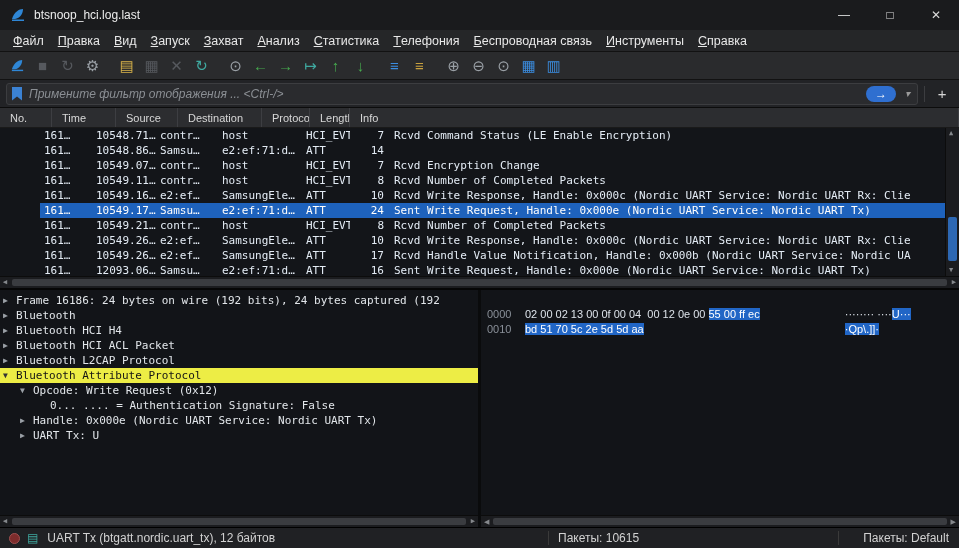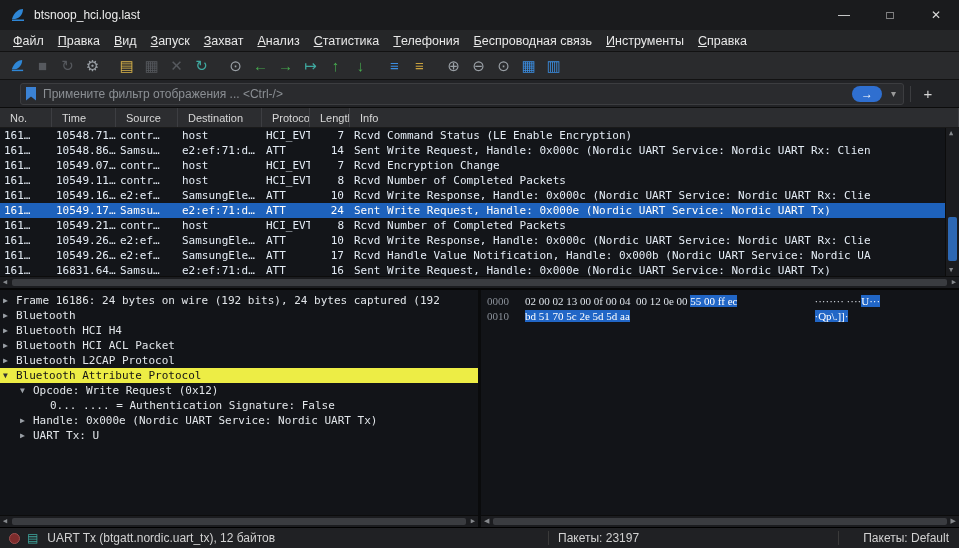--- a/index.html
+++ b/index.html
@@ -29,42 +29,42 @@
   .tb-gap { width:9px; flex:none; }
   .c-blue  { color:#3b8de0; }
   .c-grey  { color:#56595e; }
   .c-lgrey { color:#9aa0a6; }
   .c-yellow{ color:#d9b44a; }
   .c-teal  { color:#3fa9a0; }
   .c-green { color:#46a94e; }
   .c-gold  { color:#c9a13f; }
 
   
-  .filterbar { height:28px; background:#222326; display:flex; align-items:center; padding:3px 20px;
-               border-bottom:1px solid #0c0c0c; gap:6px; flex:none; }
+  .filterbar { height:28px; background:#222326; display:flex; align-items:center; padding:3px 6px;
+               border-bottom:1px solid #0c0c0c; gap:6px; flex:none;font-style:italic; }
   .filter-input { flex:1; height:22px; background:#2a2b2e; border:1px solid #3c3d40; border-radius:3px;
                   display:flex; align-items:center; padding:0 5px; gap:7px; }
   .bookmark { width:10px; height:14px; background:#3b82d4; flex:none;
               clip-path:polygon(0 0,100% 0,100% 100%,50% 72%,0 100%); }
   .placeholder { color:#8b8f94; font-size:12px; flex:1; white-space:nowrap; overflow:hidden; }
   .apply-btn { width:30px; height:16px; background:#2f6fd0; border-radius:8px; display:flex;
                align-items:center; justify-content:center; color:#fff; font-size:12px; flex:none; }
   .caret { color:#9a9a9a; font-size:10px; padding:0 2px; flex:none; }
   .fsep { width:1px; height:16px; background:#3c3d40; flex:none; }
   .filter-add { width:22px; text-align:center; color:#d6d6d6; font-size:15px; flex:none; }
 
   
   .plist { position:relative; height:182px; background:#131519; border-bottom:2px solid #060606;
            font-family:"DejaVu Sans Mono", monospace; font-size:11px; flex:none; }
   .grid7 { display:grid; grid-template-columns:52px 64px 62px 84px 48px 40px 1fr; }
   .plist-header { height:20px; background:#2c2d30; border-bottom:1px solid #1a1a1a; color:#d8d8d8;
                   font-family:"Liberation Sans", sans-serif; font-size:11px; }
   .ph { display:flex; align-items:center; padding-left:4px; border-right:1px solid #3d3e42;
         overflow:hidden; white-space:nowrap;margin-left:6px; }
-  .plist-rows { position:absolute; top:20px; left:0; right:14px; bottom:12px; overflow:hidden; }
+  .plist-rows { position:absolute; top:20px; left:0; right:14px; bottom:12px; overflow:hidden;padding-left:40px; }
   .prow { height:15px; color:#e4ecf5; white-space:nowrap; }
   .prow.selected { background:#1e62bc; color:#ffffff; }
   .pc { overflow:hidden; padding-left:4px; line-height:15px; }
   .pc.len { text-align:right; padding-right:6px; padding-left:0; }
 
   
   .vscroll { position:absolute; top:20px; right:0; bottom:12px; width:14px; background:#1b1c1f;
              border-left:1px solid #0c0c0c; }
   .vthumb { position:absolute; left:2px; right:2px; top:60%; height:30%; background:#2d68b4; border-radius:2px; }
   .hscroll { position:absolute; left:0; right:0; bottom:0; height:12px; background:#1b1c1f;
@@ -79,21 +79,21 @@
   
   .bottom { flex:1; display:flex; background:#121418; position:relative; }
   .details { width:478px; position:relative; padding-top:3px; font-family:"DejaVu Sans Mono", monospace;
              font-size:11px; color:#e2e6ea; overflow:hidden; flex:none; }
   .dline { height:15px; display:flex; align-items:center; white-space:nowrap; }
   .lvl0 { padding-left:3px; } .lvl1 { padding-left:20px; } .lvl2 { padding-left:37px; }
   .arrow { width:13px; flex:none; color:#9aa0a6; font-size:8px; }
   .dline.hl { background:#eded45; color:#141414; }
   .dline.hl .arrow { color:#333; }
   .vsplit { width:3px; background:#0a0b0c; flex:none; }
-  .hexpane { flex:1; position:relative; padding-top:3px; font-family:Liberation Serif, serif;
+  .hexpane { flex:1; position:relative; padding-top:16px; font-family:Liberation Sans, sans-serif;
              font-size:11px; color:#dde3ea; overflow:hidden; }
   .hline { height:15px; display:flex; white-space:pre; align-items:center; }
   .hoff { color:#8a9099; padding-left:6px; width:44px; flex:none; }
   .hbytes { width:49ch; flex:none; }
   .hascii { padding-left:20px; }
   .hlsel { background:#2166c6; color:#ffffff; }
 
   
   .statusbar { height:21px; background:#202124; border-top:1px solid #000; display:flex; align-items:center;
                position:relative; font-size:12px; color:#d2d2d2; flex:none; }
@@ -247,21 +247,20 @@
         <div class="pc len">7</div>
         <div class="pc">Rcvd Command Status (LE Enable Encryption)</div>
       </div>
       <div class="prow grid7">
         <div class="pc">161…</div>
         <div class="pc">10548.86…</div>
         <div class="pc">Samsu…</div>
         <div class="pc">e2:ef:71:d…</div>
         <div class="pc">ATT</div>
         <div class="pc len">14</div>
-        <div class="pc">Sent Write Request, Handle: 0x000c (Nordic UART Service: Nordic UART Rx: Clien</div>
       </div>
       <div class="prow grid7">
         <div class="pc">161…</div>
         <div class="pc">10549.07…</div>
         <div class="pc">contr…</div>
         <div class="pc">host</div>
         <div class="pc">HCI_EVT</div>
         <div class="pc len">7</div>
         <div class="pc">Rcvd Encryption Change</div>
       </div>
@@ -314,21 +313,21 @@
         <div class="pc">161…</div>
         <div class="pc">10549.26…</div>
         <div class="pc">e2:ef…</div>
         <div class="pc">SamsungEle…</div>
         <div class="pc">ATT</div>
         <div class="pc len">17</div>
         <div class="pc">Rcvd Handle Value Notification, Handle: 0x000b (Nordic UART Service: Nordic UA</div>
       </div>
       <div class="prow grid7">
         <div class="pc">161…</div>
-        <div class="pc">16831.64…</div>
+        <div class="pc">12093.06…</div>
         <div class="pc">Samsu…</div>
         <div class="pc">e2:ef:71:d…</div>
         <div class="pc">ATT</div>
         <div class="pc len">16</div>
         <div class="pc">Sent Write Request, Handle: 0x000e (Nordic UART Service: Nordic UART Tx)</div>
       </div>
     </div>
     <div class="vscroll">
       <span class="sarrow up">▲</span>
       <div class="vthumb"></div>
@@ -411,18 +410,18 @@
       </div>
     </div>
 
   </div>
 
   <div class="statusbar">
     <span class="expert-dot"></span>
     <span class="sb-ic">▤</span>
     <span class="sb-field">UART Tx (btgatt.nordic.uart_tx), 12 байтов</span>
     <span class="sb-sep" style="left:548px"></span>
-    <span class="sb-mid">Пакеты: 23197</span>
+    <span class="sb-mid">Пакеты: 10615</span>
     <span class="sb-sep" style="left:838px"></span>
     <span class="sb-right">Пакеты: Default</span>
   </div>
 
 </div>
 
 </body></html>

